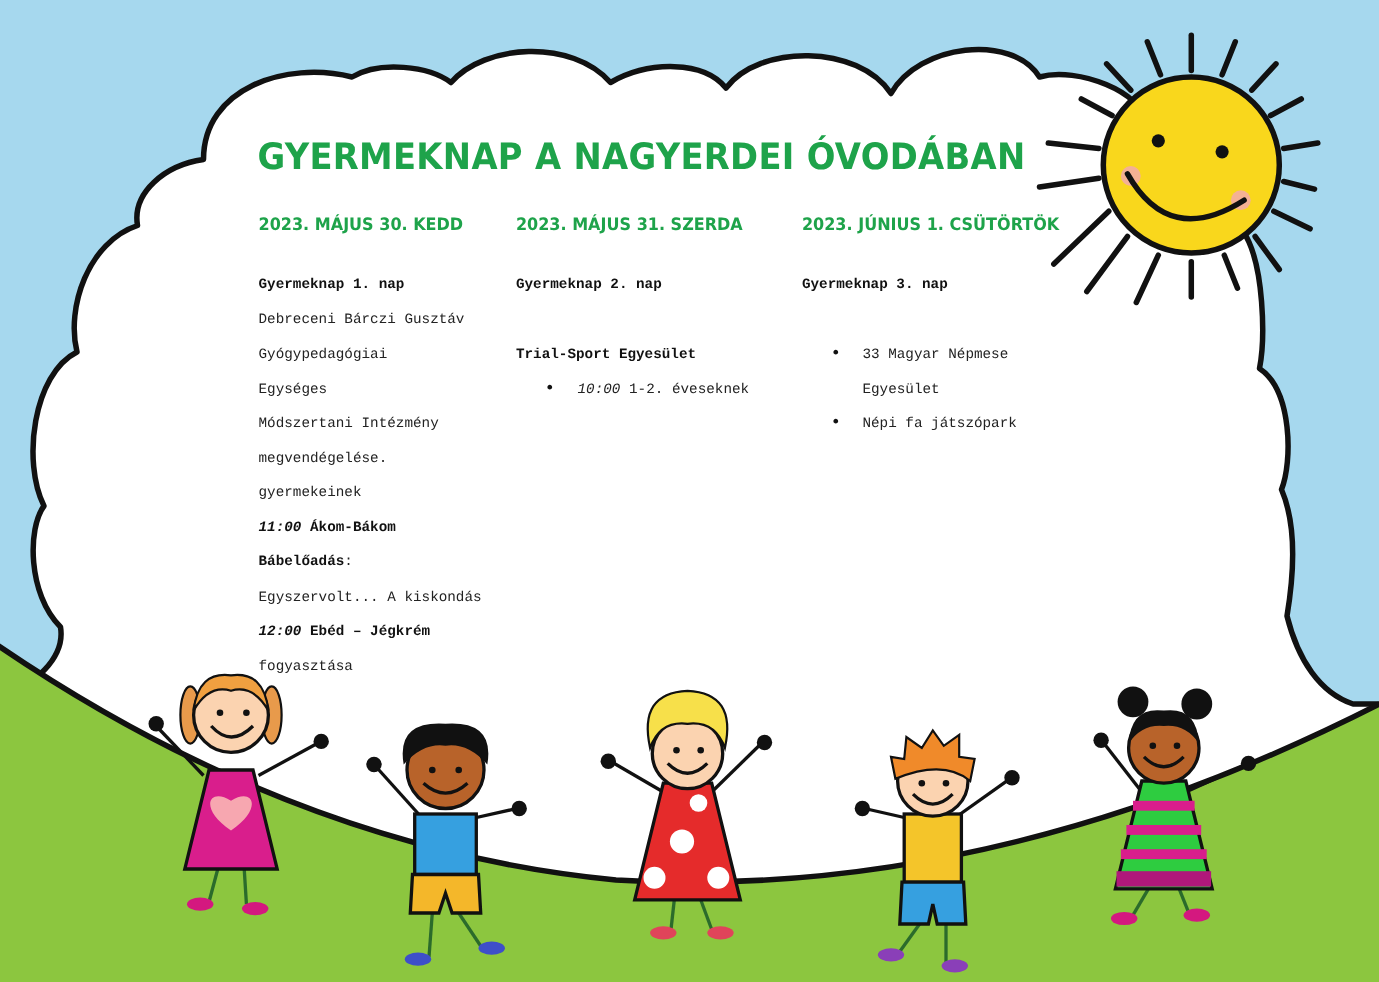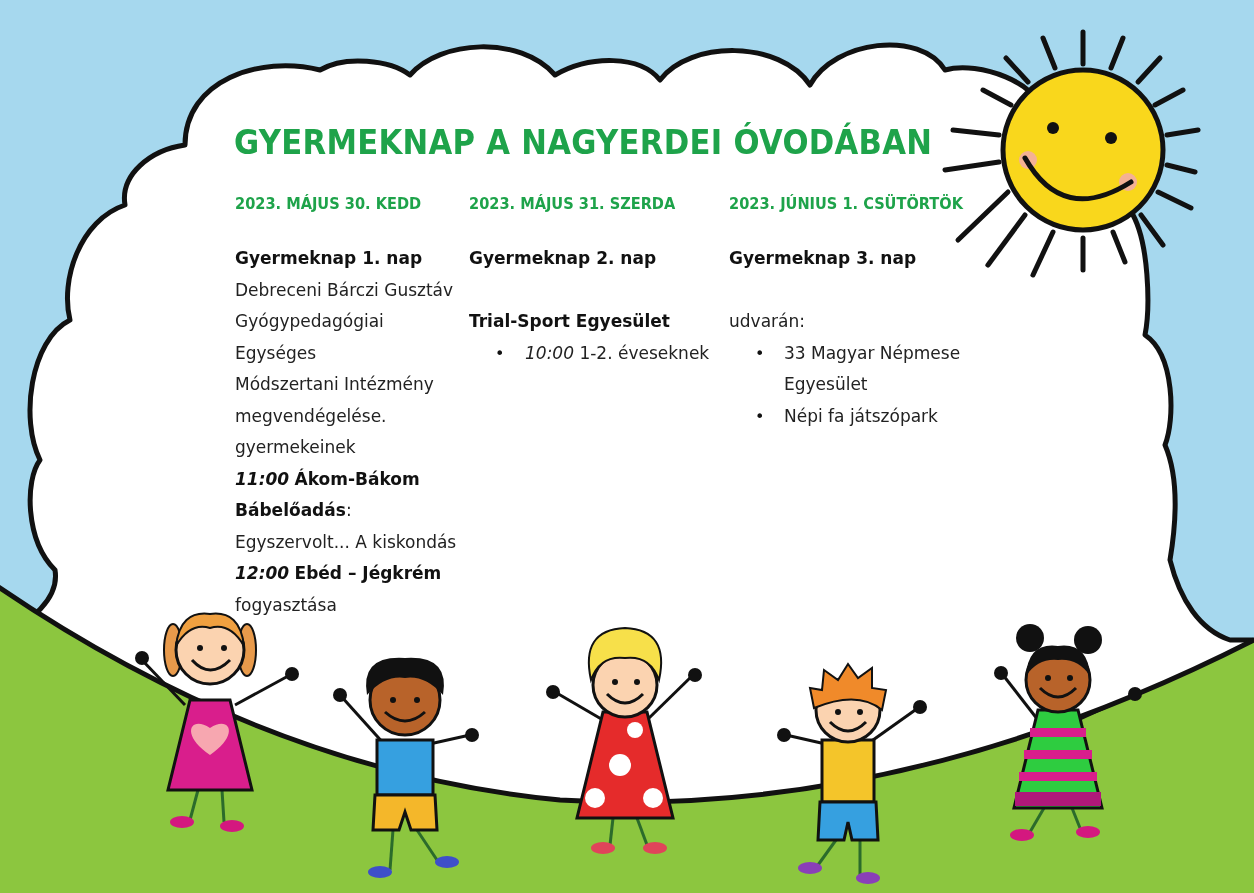--- a/index.html
+++ b/index.html
@@ -7,21 +7,21 @@
   .topbar { position:absolute; left:0; top:0; width:1254px; height:4px; background:#eef6fa; }
   .topbar::after { content:""; position:absolute; left:205px; top:0; width:1049px; height:2px; background:#d9d9d9; }
   svg.bg { position:absolute; left:0; top:0; }
   .content { position:absolute; left:0; top:0; width:1254px; height:893px;margin-left:12px; }
   .title { position:absolute; left:222px; top:123px; font-family:"DejaVu Sans", sans-serif; font-weight:bold; font-size:33px; color:#1ea34a; letter-spacing:0.3px; white-space:nowrap; transform:scaleX(0.93); transform-origin:left top; }
   .col { position:absolute; top:193px; }
   .col1 { left:223px; width:225px; }
   .col2 { left:457px; width:250px; }
   .col3 { left:717px; width:260px; }
   .date { font-weight:bold; font-size:15.5px; color:#1ea34a; white-space:nowrap; line-height:22px; transform:scaleX(0.94); transform-origin:left top; }
-  .body { margin-top:28px; font-size:17px; line-height:31.5px; color:#222; }
+  .body { margin-top:28px; font-size:13px; line-height:31.5px; color:#222;font-family:Liberation Mono, monospace; }
   .b { font-weight:bold; color:#111; }
   .i { font-style:italic; }
   .line { white-space:nowrap; display:block; }
   .gap { height:31.5px; display:block; }
   ul { margin:0; padding:0; list-style:none; }
   li { position:relative; padding-left:56px; white-space:nowrap; }
   li::before { content:"•"; position:absolute; left:26px; top:0; color:#111; font-size:16px; }
   .col2 li { padding-left:56px; }
   .col3 li { padding-left:55px; }
 </style>
@@ -222,21 +222,20 @@
         <li><span class="i">10:00</span> <span>1-2. éveseknek</span></li>
       </ul>
     </div>
   </div>
 
   <div class="col col3">
     <div class="date">2023. JÚNIUS 1. CSÜTÖRTÖK</div>
     <div class="body">
       <span class="line b">Gyermeknap 3. nap</span>
       <span class="gap"></span>
-      <span class="line">udvarán:</span>
       <ul>
         <li>
             <span class="line">33 Magyar Népmese</span>
             <span class="line">Egyesület</span>
           </li>
         <li>
             <span class="line">Népi fa játszópark</span>
           </li>
       </ul>
     </div>

